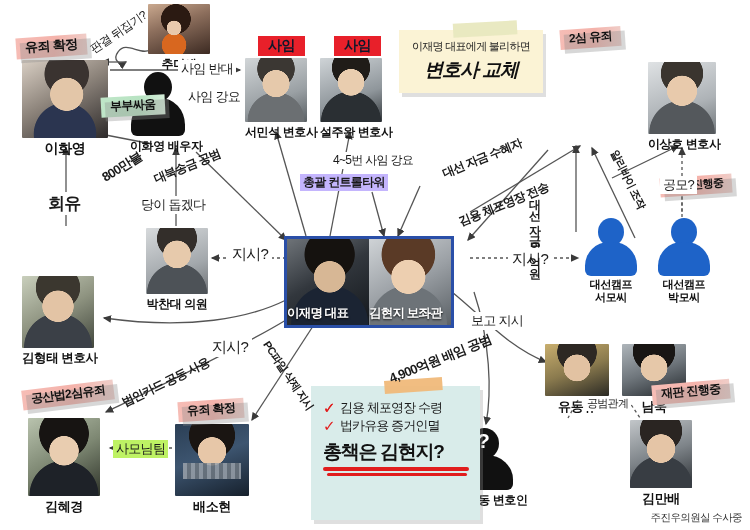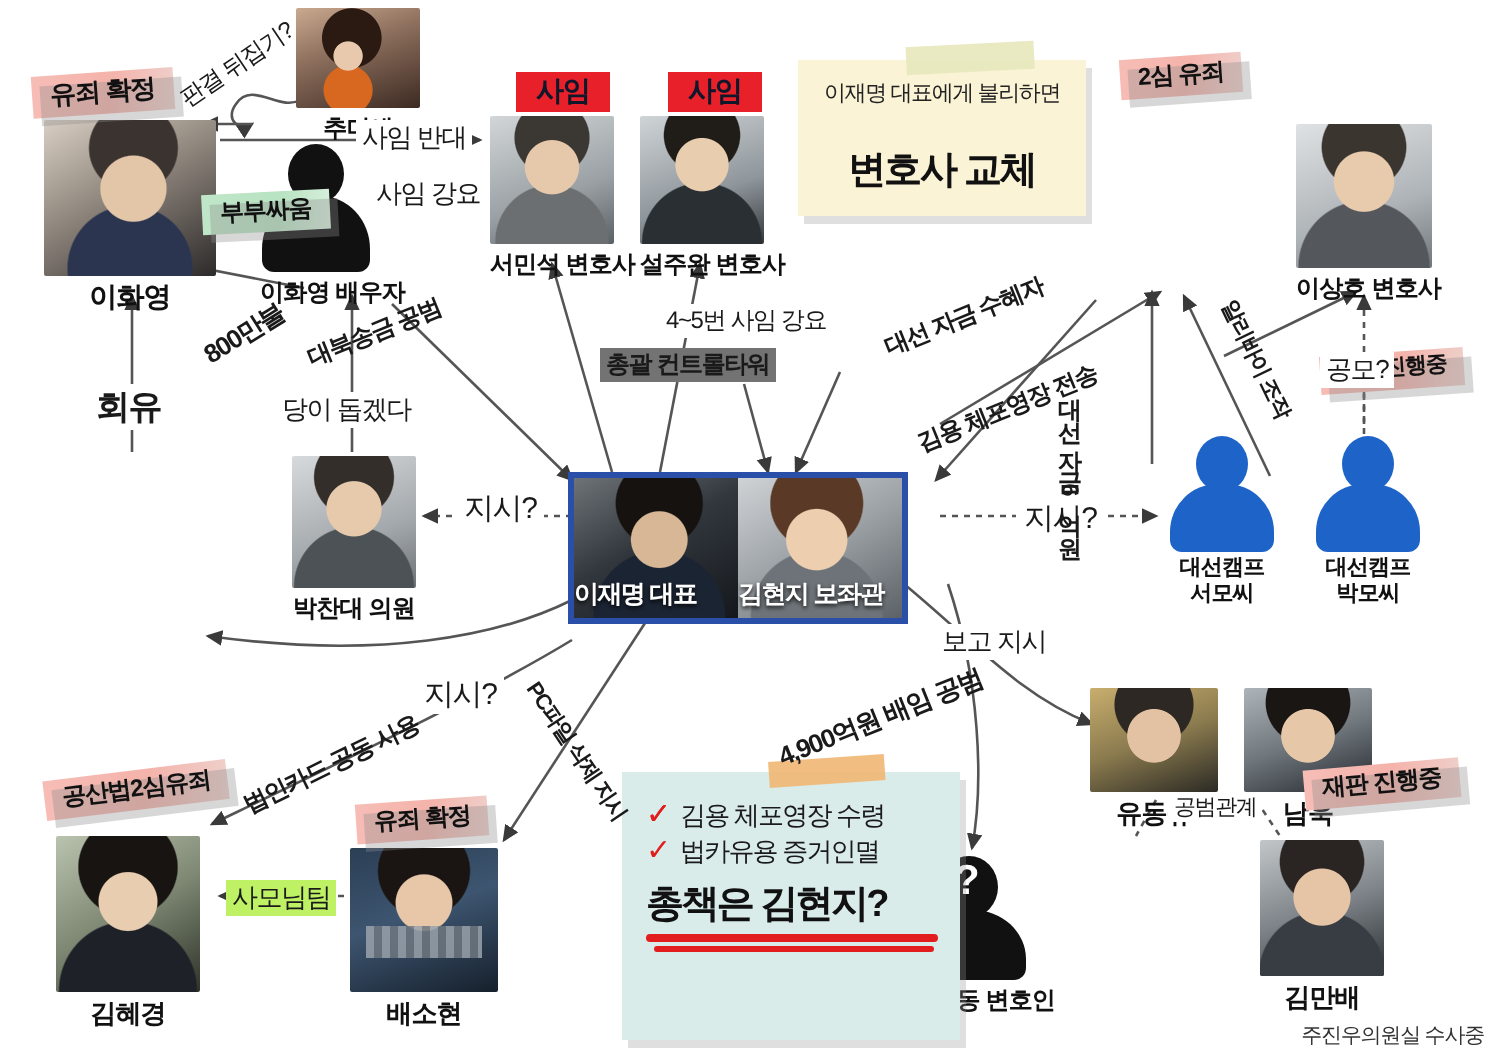--- a/index.html
+++ b/index.html
@@ -75,21 +75,21 @@
     background: #fbf3d5;
     box-shadow: 3px 4px 0 rgba(150,150,150,.3);
     text-align: center;
     padding: 9px 10px 10px 10px;
   }
   .memo-yellow .tape {
     position: absolute; top: -8px; left: 50%; transform: translateX(-28%) rotate(-3deg);
     width: 64px; height: 14px; background: #e8e8bf; opacity: .95;
   }
   .memo-yellow .l1 { font-size: 11px; letter-spacing: -0.7px; color:#222; }
-  .memo-yellow .l2 { font-size: 19px; font-weight: bold; letter-spacing: -1.1px; margin-top: 18px; color:#111;}
+  .memo-yellow .l2 { font-size: 19px; font-weight: bold; letter-spacing: -1.1px; margin-top: 3px; color:#111;font-style:italic;}
 
   .memo-mint {
     position: absolute;
     background: #d9ecea;
     box-shadow: 3px 4px 0 rgba(150,150,150,.3);
     padding: 12px 10px 8px 12px;
   }
   .memo-mint .tape {
     position: absolute; top: -7px; left: 50%; transform: translateX(-20%) rotate(-4deg);
     width: 58px; height: 13px; background: #f0b97a; opacity: .95;
@@ -260,20 +260,26 @@
     <div class="name" style="font-size:12px;">이상호 변호사</div>
   </div>
 
   <div class="node" style="left:146px;top:228px;">
     <div class="photo" style="width:62px;height:66px;background:linear-gradient(160deg,#d7dadc 0%,#a3a8ac 60%,#6e7276 100%);">
       <div class="g" style="background:radial-gradient(circle at 50% 40%, #e7caac 27%, transparent 28%), radial-gradient(circle at 50% 16%, #332e2a 31%, transparent 32%), radial-gradient(circle at 50% 99%, #4d5257 41%, transparent 42%);"></div>
     </div>
     <div class="name" style="font-size:12px;">박찬대 의원</div>
   </div>
 
+  <div class="node" style="left:22px;top:276px;">
+    <div class="photo" style="width:72px;height:72px;background:linear-gradient(150deg,#c9cfbc 0%,#8e9380 50%,#41463c 100%);">
+      <div class="g" style="background:radial-gradient(circle at 50% 42%, #e3c4a5 28%, transparent 29%), radial-gradient(circle at 50% 16%, #3b372f 31%, transparent 32%), radial-gradient(circle at 50% 99%, #3b4047 42%, transparent 43%);"></div>
+    </div>
+    <div class="name" style="font-size:12.5px;">김형태 변호사</div>
+  </div>
 
   <div class="node" style="left:28px;top:418px;">
     <div class="photo" style="width:72px;height:78px;background:linear-gradient(150deg,#b9c3ae 0%,#7d8772 50%,#2e3329 100%);">
       <div class="g" style="background:radial-gradient(circle at 50% 42%, #e9cdb0 25%, transparent 26%), radial-gradient(circle at 50% 20%, #171412 34%, transparent 35%), radial-gradient(circle at 50% 99%, #1e2228 40%, transparent 41%);"></div>
     </div>
     <div class="name" style="font-size:13px;">김혜경</div>
   </div>
 
   <div class="node" style="left:175px;top:424px;">
     <div class="photo" style="width:74px;height:72px;background:linear-gradient(160deg,#2b3f55 0%,#3d5570 45%,#16202c 100%);">
@@ -333,21 +339,21 @@
 
   <div class="node" style="left:455px;top:428px;">
     <div class="sil black" style="width:58px;height:62px;">
       <div class="head" style="left:15px;top:0;width:29px;height:31px;"></div>
       <div class="body" style="left:0;top:27px;width:58px;height:35px;"></div>
       <div class="qmark" style="left:22px;top:1px;font-size:21px;">?</div>
     </div>
     <div class="name" style="font-size:12px;">대장동 변호인</div>
   </div>
 
-  <div class="center-box" style="left:284px;top:236px;width:170px;height:76px;">
+  <div class="center-box" style="left:284px;top:236px;width:170px;height:92px;">
     <div class="half" style="background:linear-gradient(150deg,#6e7378 0%,#32373d 45%,#14181d 100%);">
       <div style="position:absolute;inset:0;background:radial-gradient(circle at 52% 44%, #d7b795 24%, transparent 25%), radial-gradient(circle at 52% 18%, #15120f 30%, transparent 31%), radial-gradient(circle at 52% 99%, #1b2433 40%, transparent 41%);"></div>
       <div class="cap">이재명 대표</div>
     </div>
     <div class="half" style="background:linear-gradient(150deg,#cfd3d6 0%,#9ba0a5 50%,#5b6166 100%);">
       <div style="position:absolute;inset:0;background:radial-gradient(circle at 48% 44%, #edcfb0 26%, transparent 27%), radial-gradient(circle at 48% 18%, #5a3a26 32%, transparent 33%), radial-gradient(circle at 48% 99%, #6d7378 40%, transparent 41%);"></div>
       <div class="cap">김현지 보좌관</div>
     </div>
   </div>
 
@@ -382,21 +388,21 @@
   <div class="elabel" style="left:86px;top:24px;transform:rotate(-34deg);font-size:12px;"><span>판결 뒤집기?</span></div>
   <div class="elabel" style="left:178px;top:60px;font-size:13px;background:#fff;padding:0 3px;"><span>사임 반대</span></div>
   <div class="elabel" style="left:185px;top:88px;font-size:13px;background:#fff;padding:0 3px;"><span>사임 강요</span></div>
   <div class="elabel bold" style="left:100px;top:158px;transform:rotate(-32deg);font-size:13px;"><span>800만불</span></div>
   <div class="elabel bold" style="left:152px;top:158px;transform:rotate(-22deg);font-size:12px;"><span>대북송금 공범</span></div>
   <div class="elabel" style="left:138px;top:196px;font-size:13px;background:#fff;padding:0 3px;"><span>당이 돕겠다</span></div>
   <div class="elabel bold" style="left:44px;top:192px;font-size:17px;background:#fff;padding:0 4px;"><span>회유</span></div>
   <div class="elabel" style="left:228px;top:245px;font-size:15px;background:#fff;padding:0 4px;"><span>지시?</span></div>
   <div class="elabel" style="left:208px;top:338px;font-size:15px;background:#fff;padding:0 4px;"><span>지시?</span></div>
   <div class="elabel" style="left:330px;top:152px;font-size:12px;background:#fff;padding:0 3px;"><span>4~5번 사임 강요</span></div>
-  <div class="elabel bold" style="left:300px;top:174px;font-size:12px;background:#737373;padding:0 3px;"><span>총괄 컨트롤타워</span></div>
+  <div class="elabel bold" style="left:300px;top:174px;font-size:12px;background:#c4b5fd;padding:0 3px;"><span>총괄 컨트롤타워</span></div>
   <div class="elabel bold" style="left:440px;top:150px;transform:rotate(-22deg);font-size:12px;"><span>대선 자금 수혜자</span></div>
   <div class="elabel bold" style="left:456px;top:196px;transform:rotate(-22deg);font-size:12px;"><span>김용 체포영장 전송</span></div>
   <div class="elabel" style="left:508px;top:250px;font-size:15px;background:#fff;padding:0 4px;"><span>지시?</span></div>
   <div class="elabel" style="left:660px;top:176px;font-size:13px;background:#fff;padding:0 3px;"><span>공모?</span></div>
   <div class="elabel bold" style="left:596px;top:172px;transform:rotate(64deg);font-size:11px;"><span>알리바이 조작</span></div>
   <div class="elabel" style="left:468px;top:312px;font-size:13px;background:#fff;padding:0 3px;"><span>보고 지시</span></div>
   <div class="elabel bold" style="left:386px;top:350px;transform:rotate(-22deg);font-size:13px;"><span>4,900억원 배임 공범</span></div>
   <div class="elabel" style="left:584px;top:396px;font-size:11px;background:#fff;padding:0 3px;"><span>공범관계</span></div>
   <div class="elabel bold" style="left:118px;top:374px;transform:rotate(-26deg);font-size:12px;"><span>법인카드 공동 사용</span></div>
   <div class="elabel bold" style="left:248px;top:368px;transform:rotate(56deg);font-size:11px;"><span>PC파일 삭제 지시</span></div>

